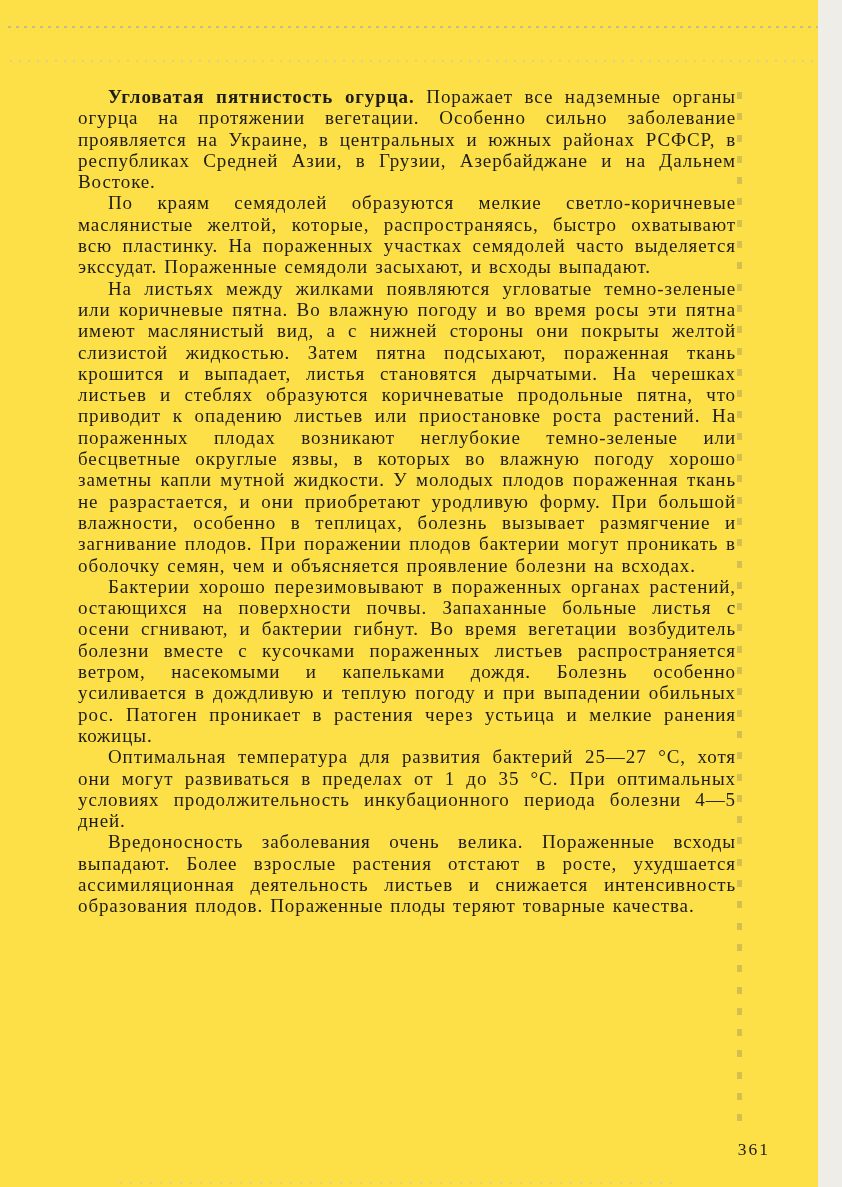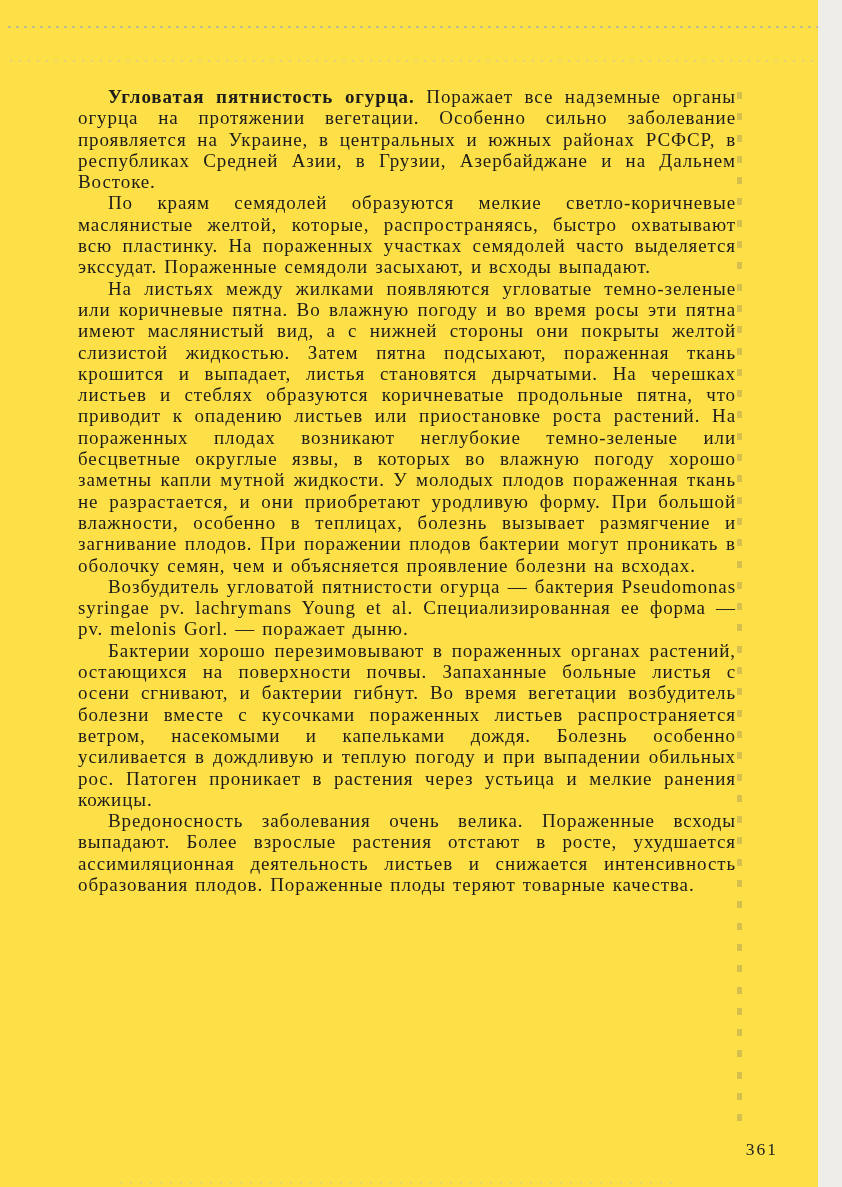--- a/index.html
+++ b/index.html
@@ -39,40 +39,40 @@
     font-size: 19px; line-height: 21.3px;
     color: #1e1d1a;
     text-align: justify;
     letter-spacing: 0.9px;
     word-spacing: 1.5px;
   }
   .text-block p { margin: 0; text-indent: 30px; }
   .text-block b { font-weight: bold; }
   .page-number {
     position: absolute;
-    top: 1139px; right: 40px;
+    top: 1139px; right: 48px;
     font-size: 17.5px; letter-spacing: 2px;
     color: #23221f;
   }
 </style>
 </head>
 <body>
 
 <div class="page">
 
   <div class="artifact a1"></div>
   <div class="artifact a2"></div>
   <div class="bleed"></div>
 
   <main class="text-block">
     <p><b>Угловатая пятнистость огурца.</b><span> Поражает все надземные органы огурца на протяжении вегетации. Особенно сильно заболевание проявляется на Украине, в центральных и южных районах РСФСР, в республиках Средней Азии, в Грузии, Азербайджане и на Дальнем Востоке.</span></p>
     <p><b></b><span>По краям семядолей образуются мелкие светло-коричневые маслянистые желтой, которые, распространяясь, быстро охватывают всю пластинку. На пораженных участках семядолей часто выделяется экссудат. Пораженные семядоли засыхают, и всходы выпадают.</span></p>
     <p><b></b><span>На листьях между жилками появляются угловатые темно-зеленые или коричневые пятна. Во влажную погоду и во время росы эти пятна имеют маслянистый вид, а с нижней стороны они покрыты желтой слизистой жидкостью. Затем пятна подсыхают, пораженная ткань крошится и выпадает, листья становятся дырчатыми. На черешках листьев и стеблях образуются коричневатые продольные пятна, что приводит к опадению листьев или приостановке роста растений. На пораженных плодах возникают неглубокие темно-зеленые или бесцветные округлые язвы, в которых во влажную погоду хорошо заметны капли мутной жидкости. У молодых плодов пораженная ткань не разрастается, и они приобретают уродливую форму. При большой влажности, особенно в теплицах, болезнь вызывает размягчение и загнивание плодов. При поражении плодов бактерии могут проникать в оболочку семян, чем и объясняется проявление болезни на всходах.</span></p>
-    <p><b></b><span>Возбудитель угловатой пятнистости огурца — бактерия Pseudomonas syringae pv. lachrymans Young et al. Специализированная ее форма — pv. melonis Gorl. — поражает дыню.</span></p>
     <p><b></b><span>Бактерии хорошо перезимовывают в пораженных органах растений, остающихся на поверхности почвы. Запаханные больные листья с осени сгнивают, и бактерии гибнут. Во время вегетации возбудитель болезни вместе с кусочками пораженных листьев распространяется ветром, насекомыми и капельками дождя. Болезнь особенно усиливается в дождливую и теплую погоду и при выпадении обильных рос. Патоген проникает в растения через устьица и мелкие ранения кожицы.</span></p>
+    <p><b></b><span>Оптимальная температура для развития бактерий 25—27 °С, хотя они могут развиваться в пределах от 1 до 35 °С. При оптимальных условиях продолжительность инкубационного периода болезни 4—5 дней.</span></p>
     <p><b></b><span>Вредоносность заболевания очень велика. Пораженные всходы выпадают. Более взрослые растения отстают в росте, ухудшается ассимиляционная деятельность листьев и снижается интенсивность образования плодов. Пораженные плоды теряют товарные качества.</span></p>
   </main>
 
   <div class="page-number">361</div>
 
   <div class="artifact a3"></div>
 
 </div>
 
 </body></html>

